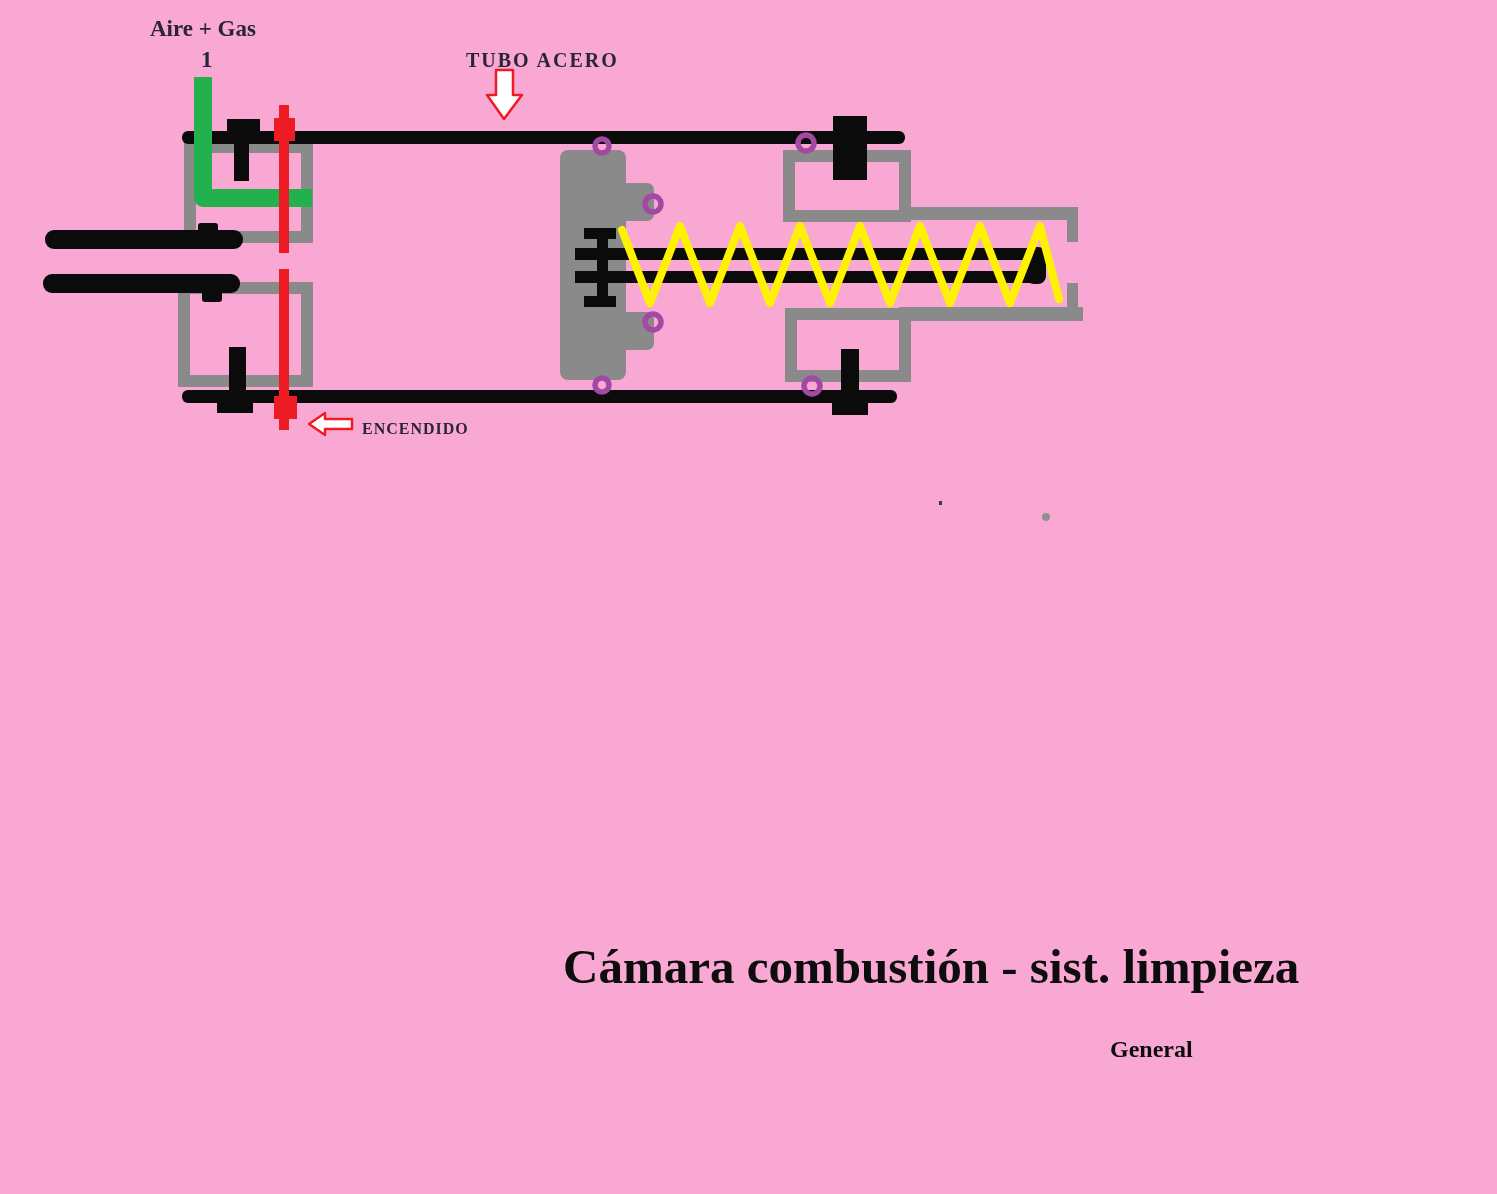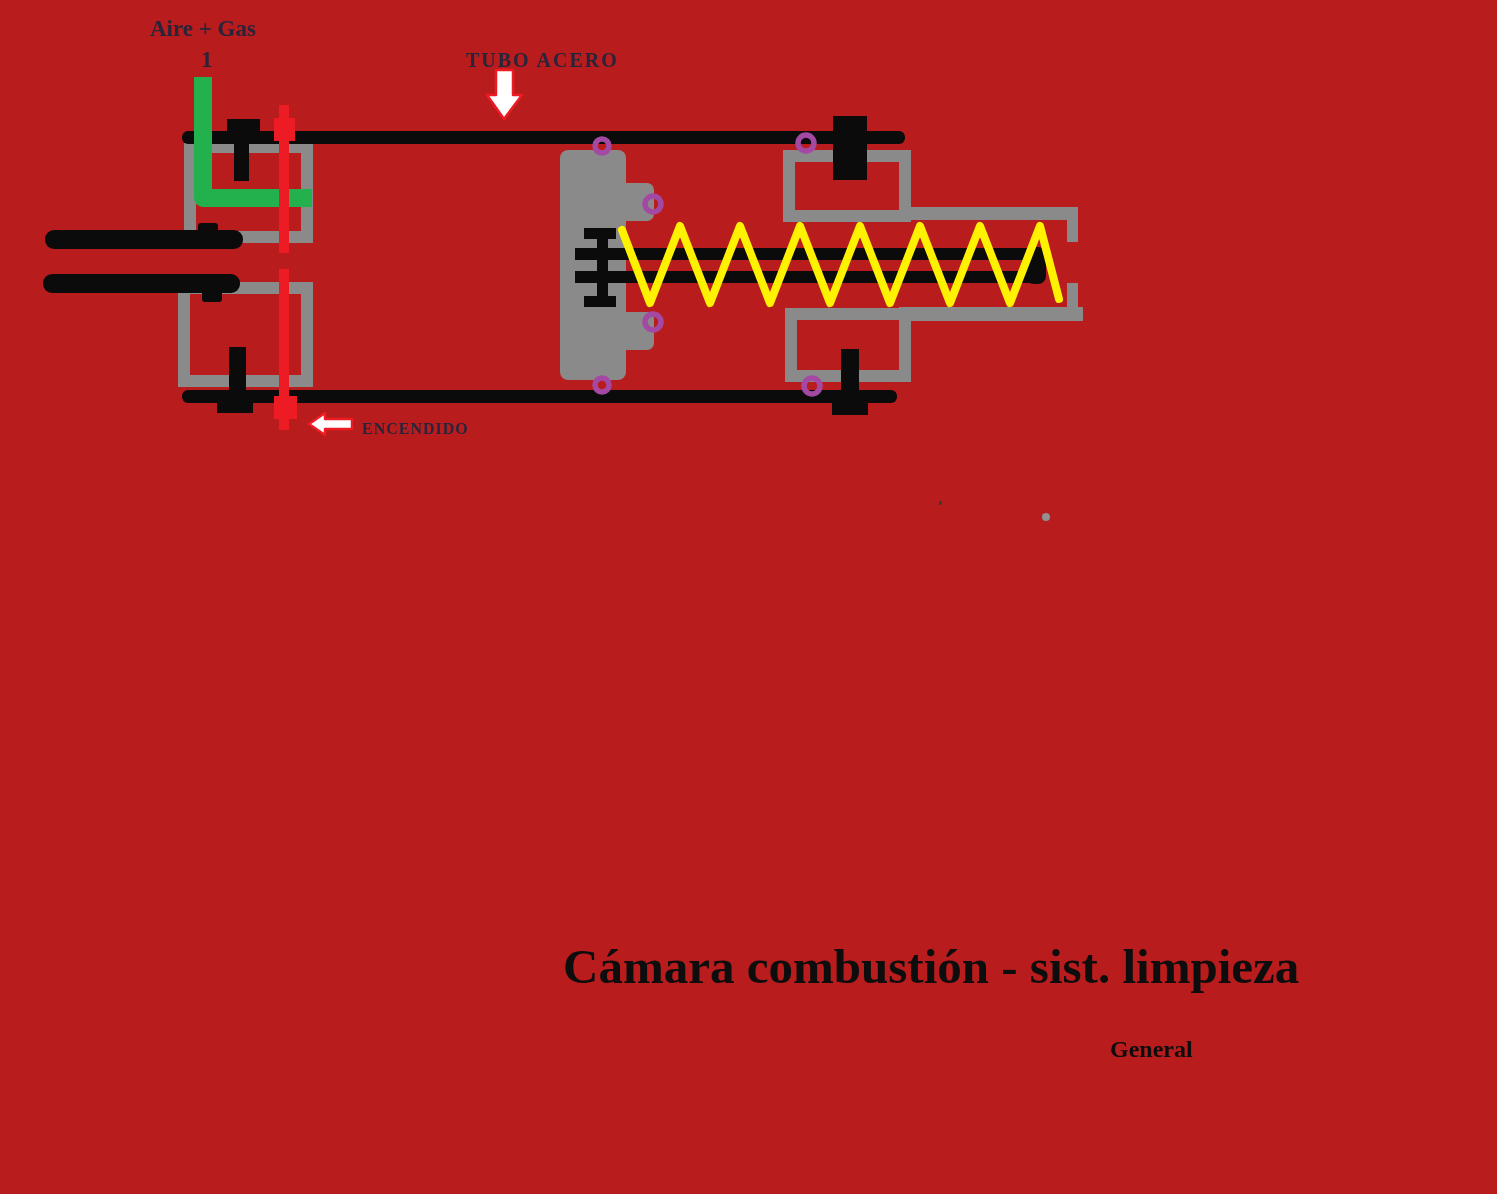--- a/index.html
+++ b/index.html
@@ -1,16 +1,16 @@
 <!DOCTYPE html>
 <html style="--metal_gray: #8a8a8a; --ink_black: #0b0b0b; --pipe_green: #22b14c; --ignition_red: #ed1c24; --spring_yellow: #fff200; --bolt_purple: #a349a4; --label_ink: #29243a; --title_ink: #0d0d0d;"><head>
 <meta charset="utf-8">
 <style>
   html,body{margin:0;padding:0;background:#ffffff;}
-  .canvas{position:relative;width:1497px;height:1194px;background:#b91c1c;overflow:hidden;}
+  .canvas{position:relative;width:1497px;height:1194px;background:#f9a8d4;overflow:hidden;}
   svg{display:block;}
   .gray{fill:var(--metal_gray);}
   .gray-outline{stroke:var(--metal_gray);fill:none;}
   .black{fill:var(--ink_black);}
   .green-pipe{stroke:var(--pipe_green);fill:none;}
   .red{fill:var(--ignition_red);}
   .red-outline{stroke:var(--ignition_red);fill:#ffffff;}
   .yellow-spring{stroke:var(--spring_yellow);fill:none;}
   .purple-ring{stroke:var(--bolt_purple);fill:none;}
   .lbl{font-family:"Liberation Serif","DejaVu Serif",serif;font-weight:bold;fill:var(--label_ink);}

